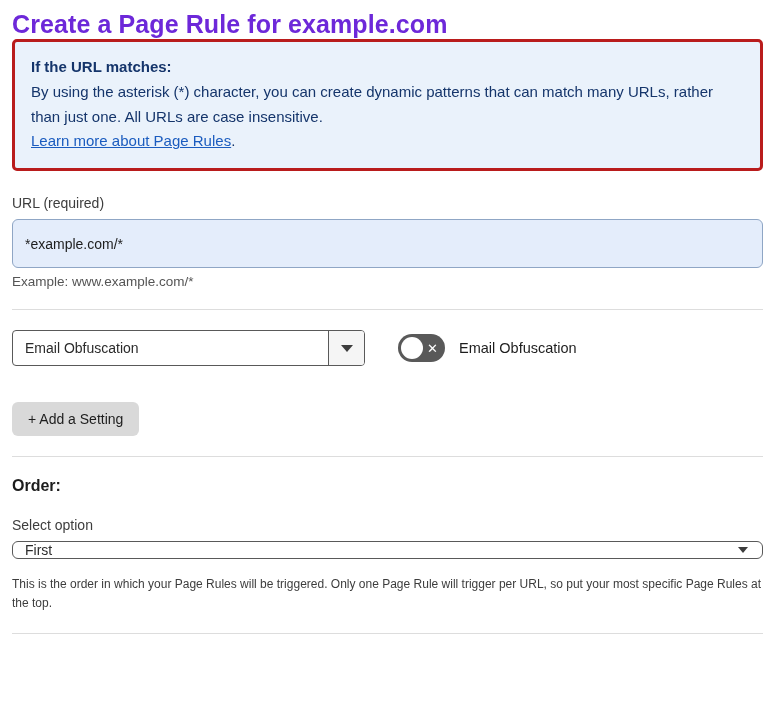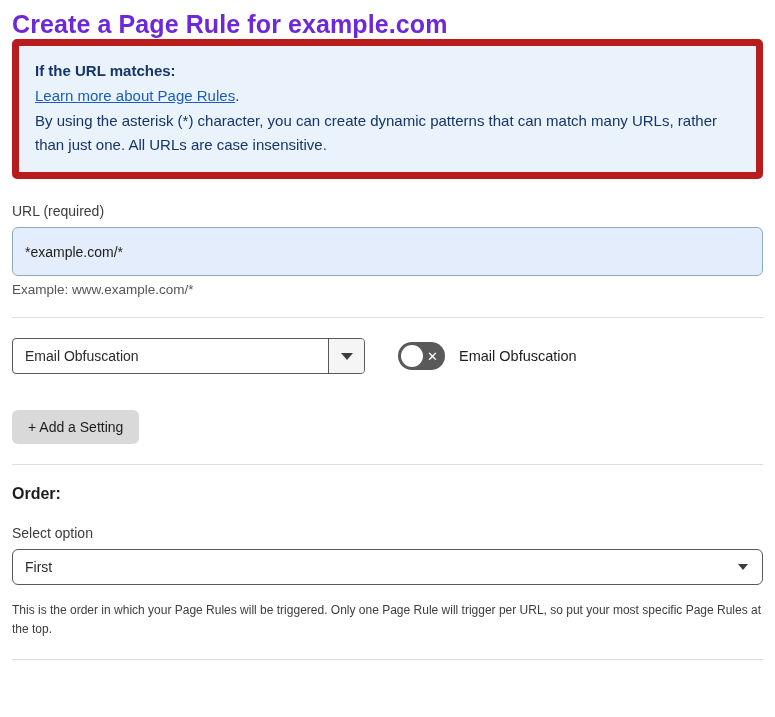--- a/index.html
+++ b/index.html
@@ -15,21 +15,21 @@
   }
   .page-title {
     font-size: 25px;
     font-weight: 700;
     color: #6d28d9;
     letter-spacing: 0.1px;
   }
   
   .info-box {
     background: #eaf2fb;
-    border: 7px solid #b91c1c;
+    border: 3px solid #b91c1c;
     border-radius: 5px;
     padding: 13px 16px 14px 16px;
     font-size: 15px;
     line-height: 1.65;
     color: #15356b;
     margin-bottom: 24px;
   }
   .info-box .info-heading {
     font-weight: 700;
   }
@@ -164,21 +164,21 @@
   .btn-gray {
     background: #d9d9d9;
   }
   .add-setting-btn {
     margin-bottom: 0;
   }
   
   .order-select {
     position: relative;
     width: 100%;
-    height: 36px;
+    height: 18px;
     border: 1px solid #595959;
     border-radius: 6px;
     background: #ffffff;
     display: flex;
     align-items: center;
     padding: 0 12px;
     font-size: 14px;
     color: #2b2b2b;
     cursor: pointer;
   }
@@ -198,22 +198,22 @@
 </style>
 </head>
 <body>
 
 <div class="container">
 
   <h1 class="page-title">Create a Page Rule for example.com</h1>
 
   <div class="info-box">
     <div class="info-heading">If the URL matches:</div>
+    <div>By using the asterisk (*) character, you can create dynamic patterns that can match many URLs, rather than just one. All URLs are case insensitive.</div>
     <div><a>Learn more about Page Rules</a><span>.</span></div>
-    <div>By using the asterisk (*) character, you can create dynamic patterns that can match many URLs, rather than just one. All URLs are case insensitive.</div>
   </div>
 
   <label class="field-label">URL (required)</label>
   <input class="url-input" type="text" value="*example.com/*" style="">
   <div class="help-text">Example: www.example.com/*</div>
 
   <hr class="divider">
 
 
 

